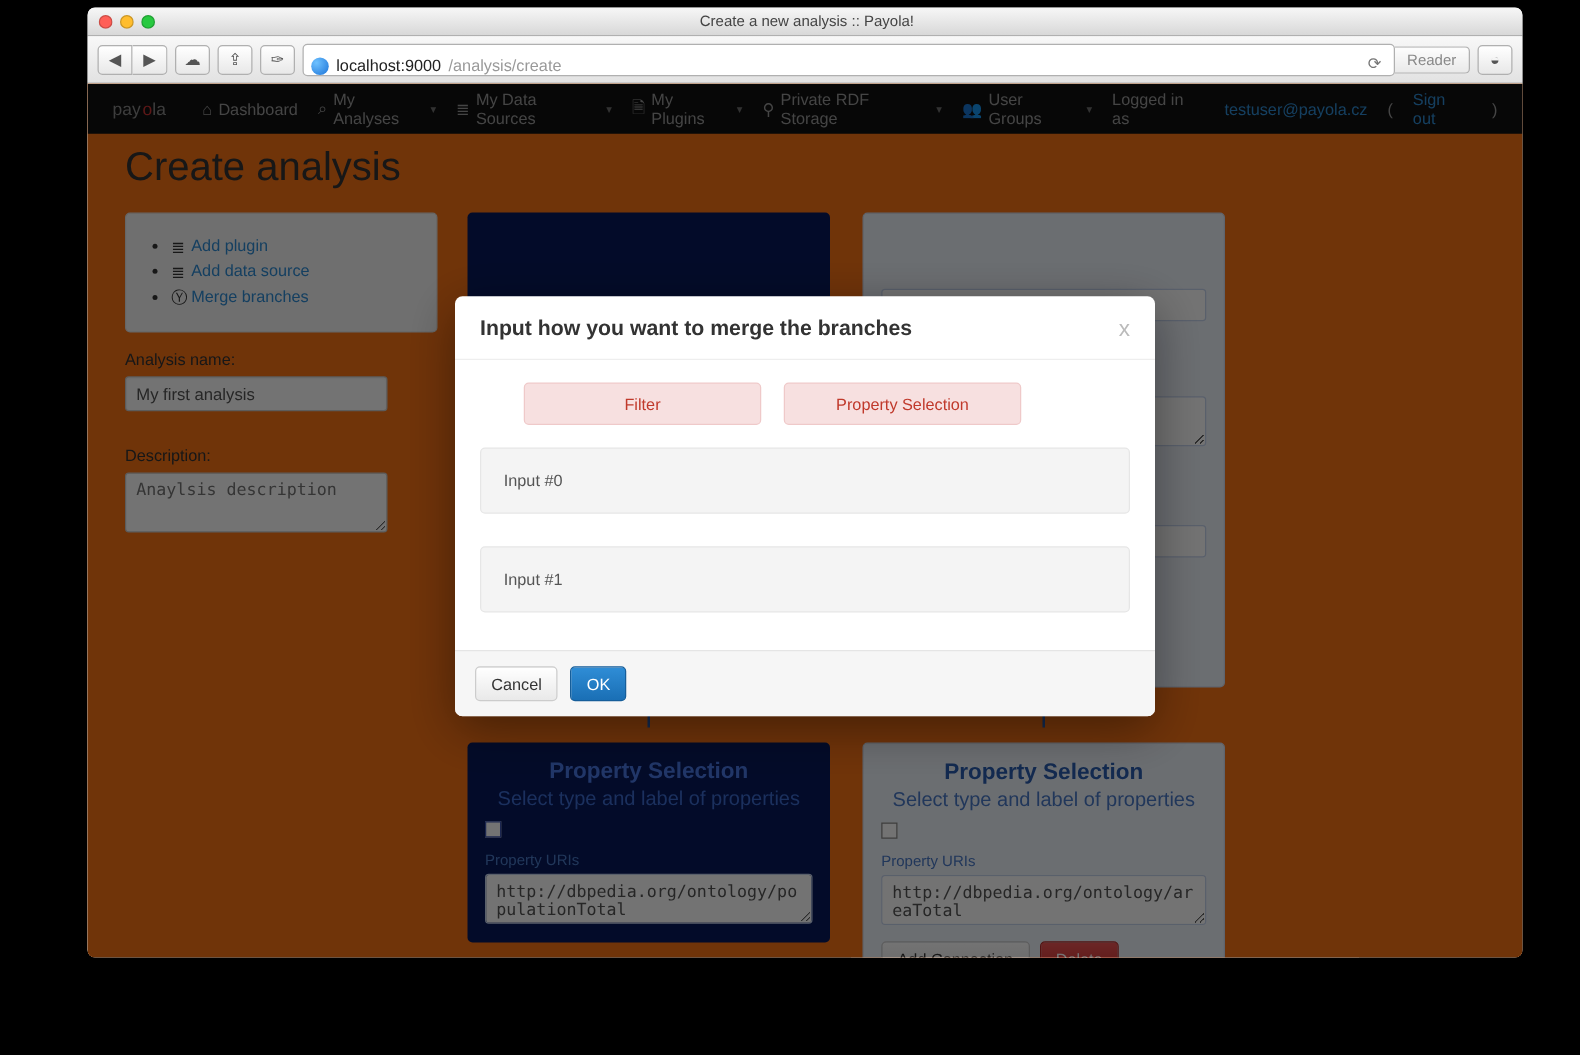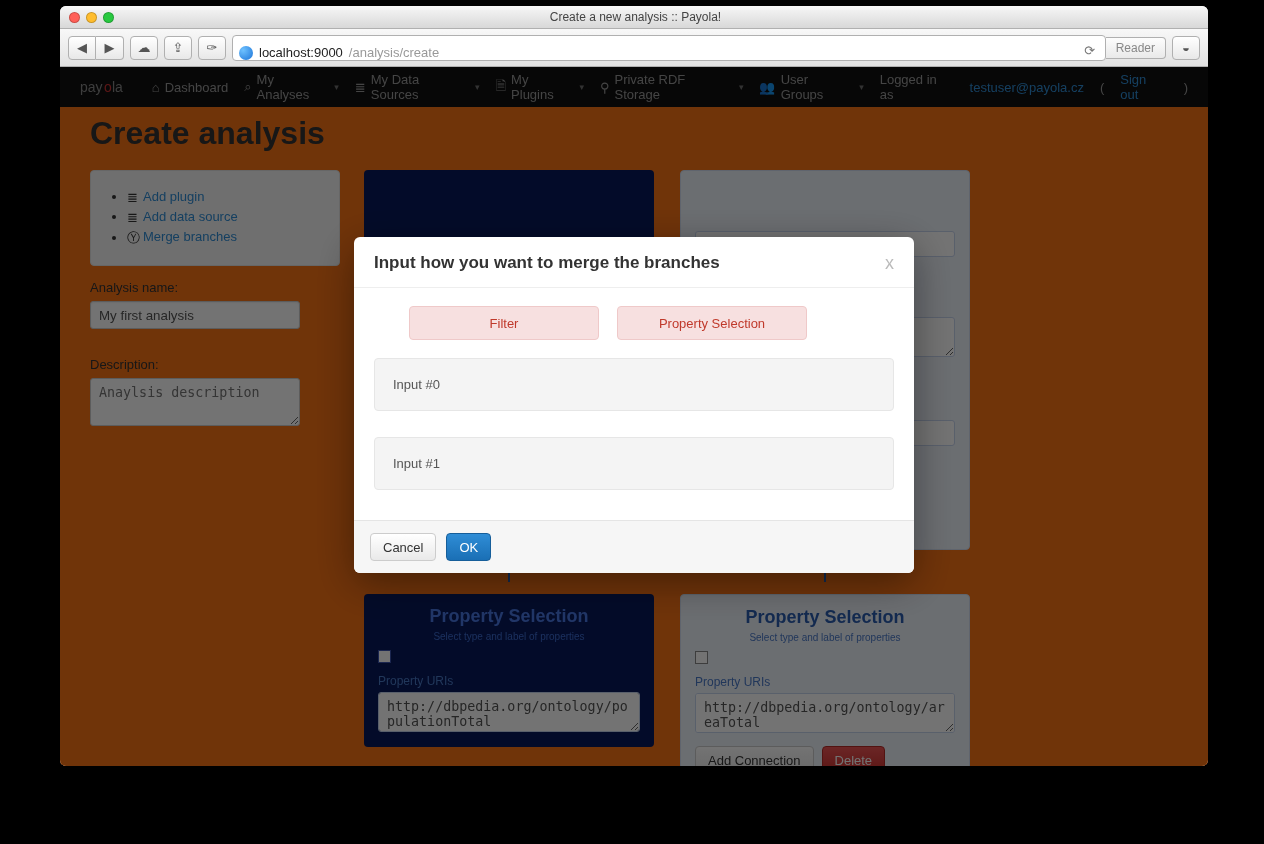--- a/index.html
+++ b/index.html
@@ -9,21 +9,21 @@
     background: #000;
     width: 1264px;
     height: 844px;
     overflow: hidden;
     position: relative;
     color: #333;
   }
   
   .mac-window {
     position: absolute;
-    left: 60px; top: 6px;
+    left: 70px; top: 6px;
     width: 1148px; height: 760px;
     background: #e8e8e8;
     border-radius: 6px;
     box-shadow: 0 20px 60px rgba(0,0,0,.6);
     overflow: hidden;
   }
   .titlebar {
     height: 23px;
     background: linear-gradient(#f7f7f7,#d8d8d8);
     border-bottom: 1px solid #b0b0b0;
@@ -64,41 +64,41 @@
     height:40px; background:#111; display:flex; align-items:center; padding:0 20px; gap:16px;
     font-size:13px;
   }
   .brand{width:56px;height:18px;}
   .brand svg{display:block;}
   .nav-link{color:#999; display:flex; align-items:center; gap:5px; cursor:pointer;}
   .nav-link .caret{font-size:9px;opacity:.7;}
   .nav-right{margin-left:auto;color:#999;display:flex;align-items:center;gap:16px;}
   .nav-right a{color:#2f8dd6;text-decoration:none;}
   .page{padding:0 30px;}
-  .page-title{font-size:32px;font-weight:700;color:#333;margin:8px 0 18px;}
+  .page-title{font-size:32px;font-weight:400;color:#333;margin:8px 0 18px;}
   .layout{display:flex;gap:24px;}
   .sidebar{width:250px;}
   .well{background:#f6f6f6;border:1px solid #e3e3e3;border-radius:4px;padding:14px 16px;}
   .well ul{list-style:disc;padding-left:20px;}
   .well li{margin:4px 0;}
   .well li a{color:#2f8dd6;text-decoration:none;}
   .icon-inline{display:inline-block;width:12px;vertical-align:middle;margin-right:4px;}
   .form-label{margin-top:14px;color:#333;font-size:13px;}
   .text-input{width:210px;height:28px;border:1px solid #ccc;border-radius:3px;background:#fff;padding:0 8px;color:#555;margin-top:6px;box-shadow:inset 0 1px 2px rgba(0,0,0,.06);}
   .textarea{width:210px;height:48px;border:1px solid #ccc;border-radius:3px;background:#fff;padding:6px 8px;color:#aaa;margin-top:6px;resize:both;}
   .cols{display:flex;gap:26px;}
   .plugin-card{
     width:290px;border-radius:4px;padding:12px 14px;
   }
   .plugin-dark{background:#081a5b;color:#b9c6ff;}
   .plugin-light{background:#eef3fb;border:1px solid #d2def1;color:#345;}
   .plugin-title{text-align:center;font-size:18px;font-weight:700;margin-bottom:4px;}
   .plugin-dark .plugin-title{color:#4a79e6;}
   .plugin-light .plugin-title{color:#2a5db0;}
-  .plugin-sub{text-align:center;font-size:10px;color:#3c6bd0;margin-bottom:8px;}
+  .plugin-sub{text-align:center;font-size:16px;color:#3c6bd0;margin-bottom:8px;}
   .plugin-light .plugin-sub{color:#4a7ac8;}
   .plugin-field-label{font-size:12px;margin-top:8px;color:#4a7ac8;}
   .plugin-input{width:100%;height:26px;border:1px solid #c6d4ee;border-radius:3px;background:#fff;padding:0 8px;color:#555;margin-top:4px;}
   .plugin-textarea{width:100%;height:40px;border:1px solid #c6d4ee;border-radius:3px;background:#fff;padding:6px 8px;color:#555;margin-top:4px;resize:both;}
   .btn{display:inline-flex;align-items:center;justify-content:center;height:28px;padding:0 12px;border-radius:4px;border:1px solid #ccc;background:linear-gradient(#fff,#e9e9e9);color:#333;font-size:13px;cursor:pointer;}
   .btn-danger{background:linear-gradient(#e55,#c9302c);border-color:#b52b27;color:#fff;}
   .btn-primary{background:linear-gradient(#2f8dd6,#1a6fb5);border-color:#165e9a;color:#fff;}
   .btn-pink{background:#f7e0e0;border-color:#efc9c9;color:#c0392b;}
   .stack{display:flex;flex-direction:column;align-items:center;gap:12px;}
   .connector{width:2px;height:20px;background:#2a5db0;}

